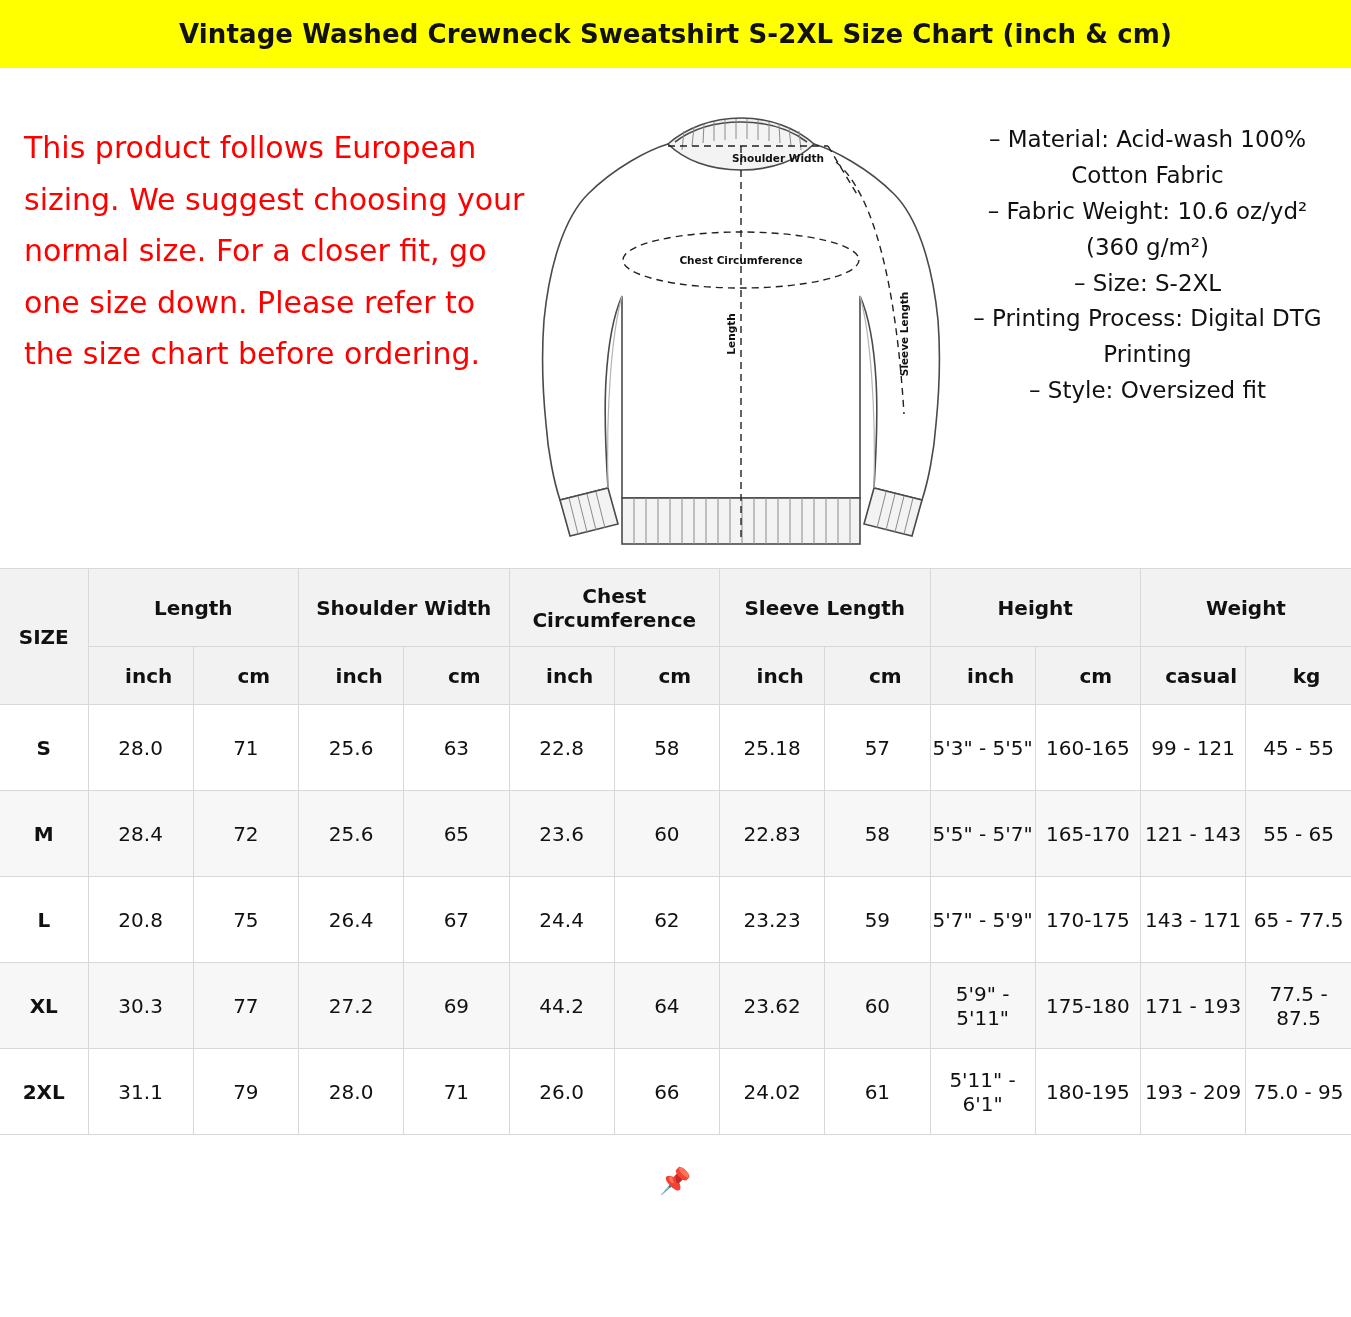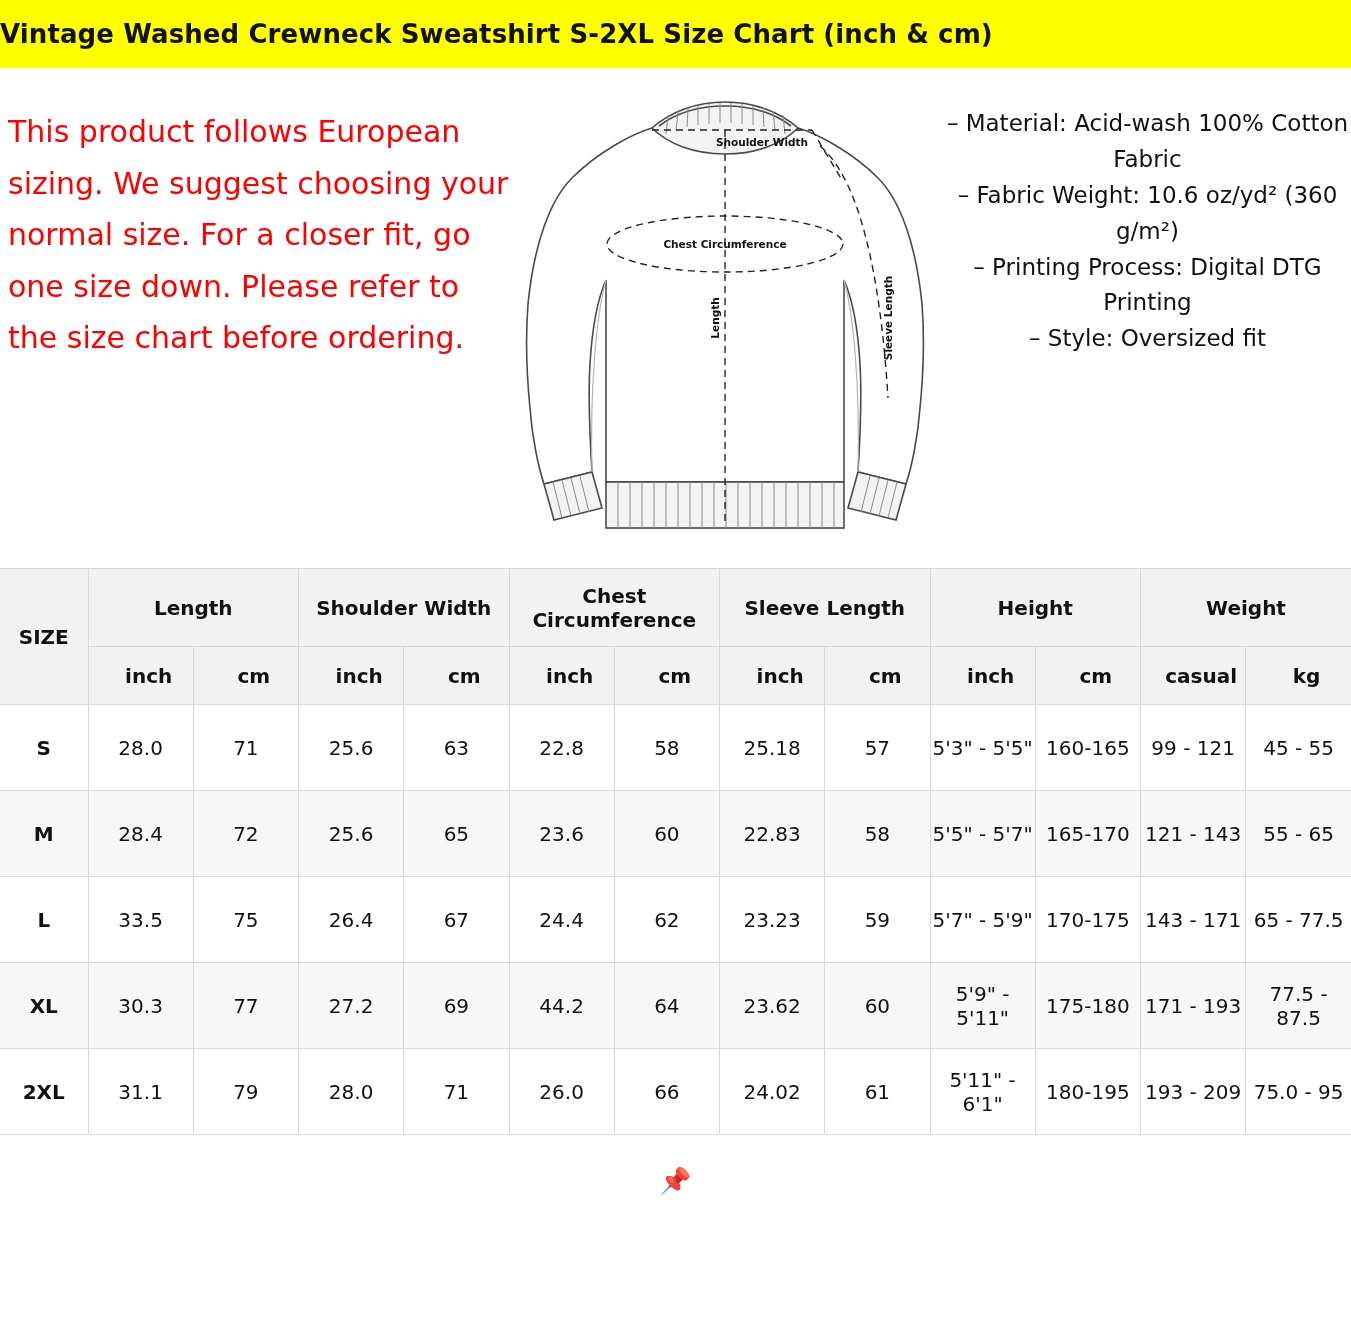--- a/index.html
+++ b/index.html
@@ -16,36 +16,36 @@
     overflow: hidden;
   }
 
   
   .title-bar {
     width: 100%;
     height: 68px;
     background: #ffff00;
     display: flex;
     align-items: center;
-    justify-content: flex-start;
+    justify-content: center;
   }
   .title-bar .title {
     font-size: 26px;
     font-weight: bold;
     color: #111111;
     letter-spacing: 0.1px;
     text-align: center;
   }
 
   
   .top-area {
     display: flex;
     width: 100%;
     height: 500px;
-    padding: 0;
+    padding: 16px;
   }
   .left-note {
     width: 520px;
     padding: 38px 10px 0 8px;
   }
   .left-note p {
     margin: 0;
     color: #ff0000;
     font-size: 30px;
     line-height: 1.72;
@@ -222,20 +222,21 @@
         <text x="288" y="78" font-size="10.5" font-weight="bold" fill="#111" text-anchor="end" font-family="DejaVu Sans, Liberation Sans, sans-serif">Shoulder Width</text>
         <text x="205" y="180" font-size="10.5" font-weight="bold" fill="#111" text-anchor="middle" font-family="DejaVu Sans, Liberation Sans, sans-serif">Chest Circumference</text>
         <text x="199" y="250" font-size="10.5" font-weight="bold" fill="#111" text-anchor="middle" transform="rotate(-90 199 250)" font-family="DejaVu Sans, Liberation Sans, sans-serif">Length</text>
         <text x="372" y="250" font-size="10.5" font-weight="bold" fill="#111" text-anchor="middle" transform="rotate(-90 372 250)" font-family="DejaVu Sans, Liberation Sans, sans-serif">Sleeve Length</text>
       </svg>
     </div>
 
     <div class="specs">
       <div class="spec-line">– Material: Acid-wash 100% Cotton Fabric</div>
       <div class="spec-line">– Fabric Weight: 10.6 oz/yd² (360 g/m²)</div>
+      <div class="spec-line">– Size: S-2XL</div>
       <div class="spec-line">– Printing Process: Digital DTG Printing</div>
       <div class="spec-line">– Style: Oversized fit</div>
     </div>
   </div>
 
   <div class="table-wrap">
     <table class="size-table">
       <thead>
         <tr>
           <th class="size-cell hdr-group" rowspan="2">SIZE</th>
@@ -287,21 +288,21 @@
           <td>60</td>
           <td>22.83</td>
           <td>58</td>
           <td>5'5" - 5'7"</td>
           <td>165-170</td>
           <td>121 - 143</td>
           <td>55 - 65</td>
         </tr>
         <tr class="odd">
           <td class="size-cell">L</td>
-          <td>33.5</td>
+          <td>20.8</td>
           <td>75</td>
           <td>26.4</td>
           <td>67</td>
           <td>24.4</td>
           <td>62</td>
           <td>23.23</td>
           <td>59</td>
           <td>5'7" - 5'9"</td>
           <td>170-175</td>
           <td>143 - 171</td>

